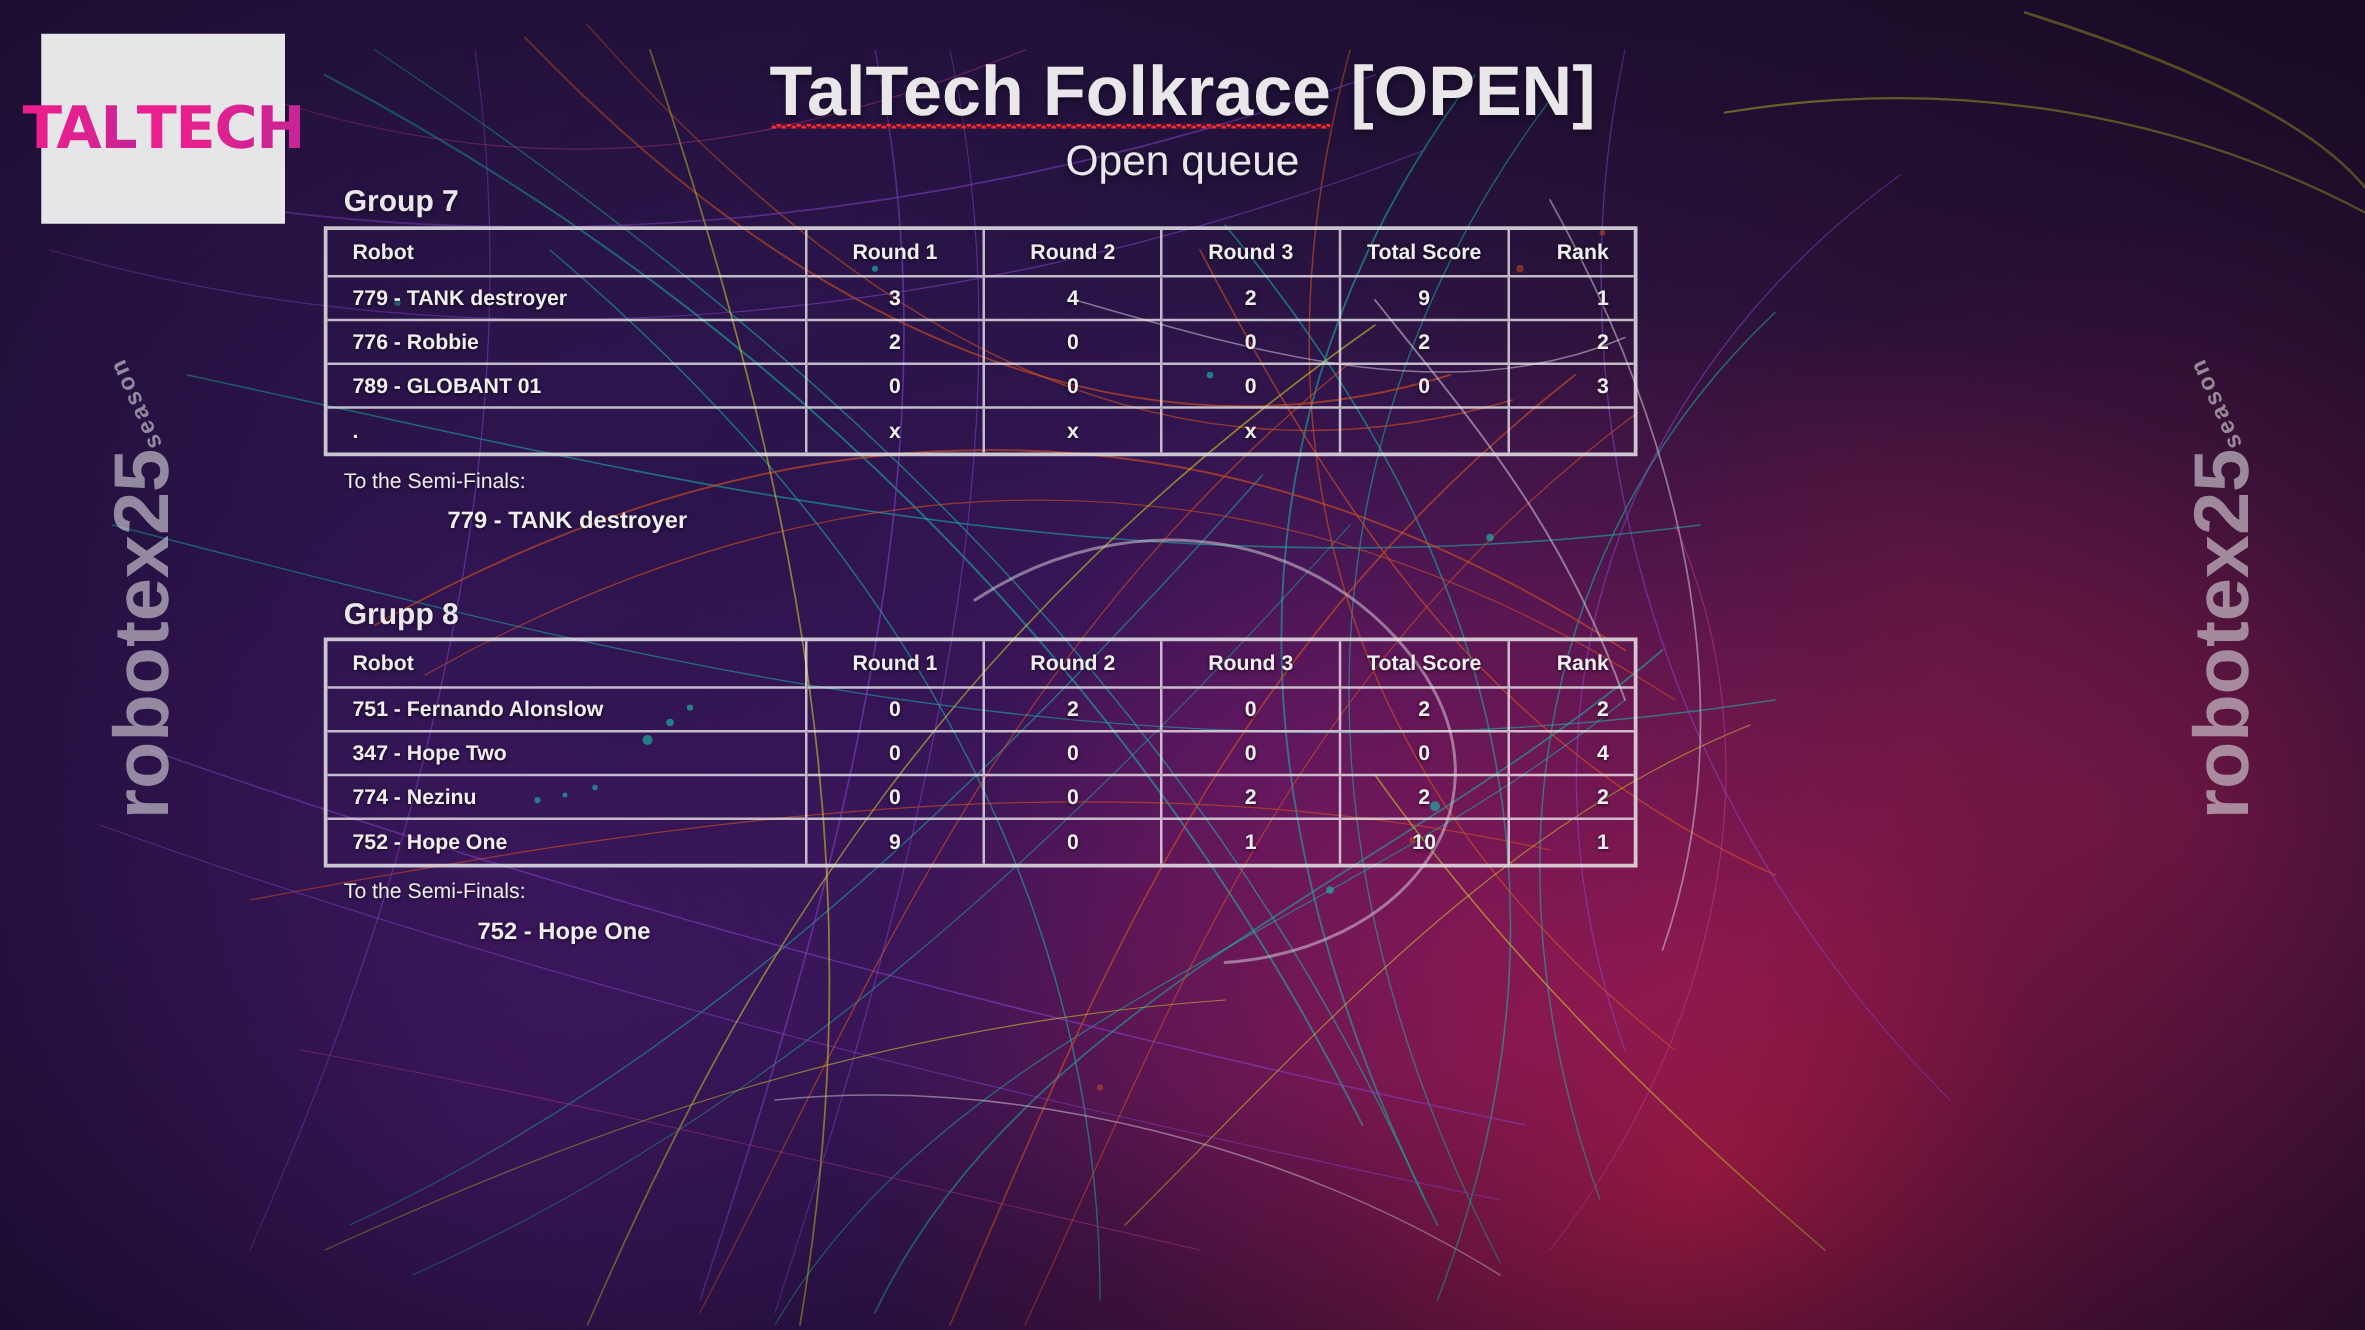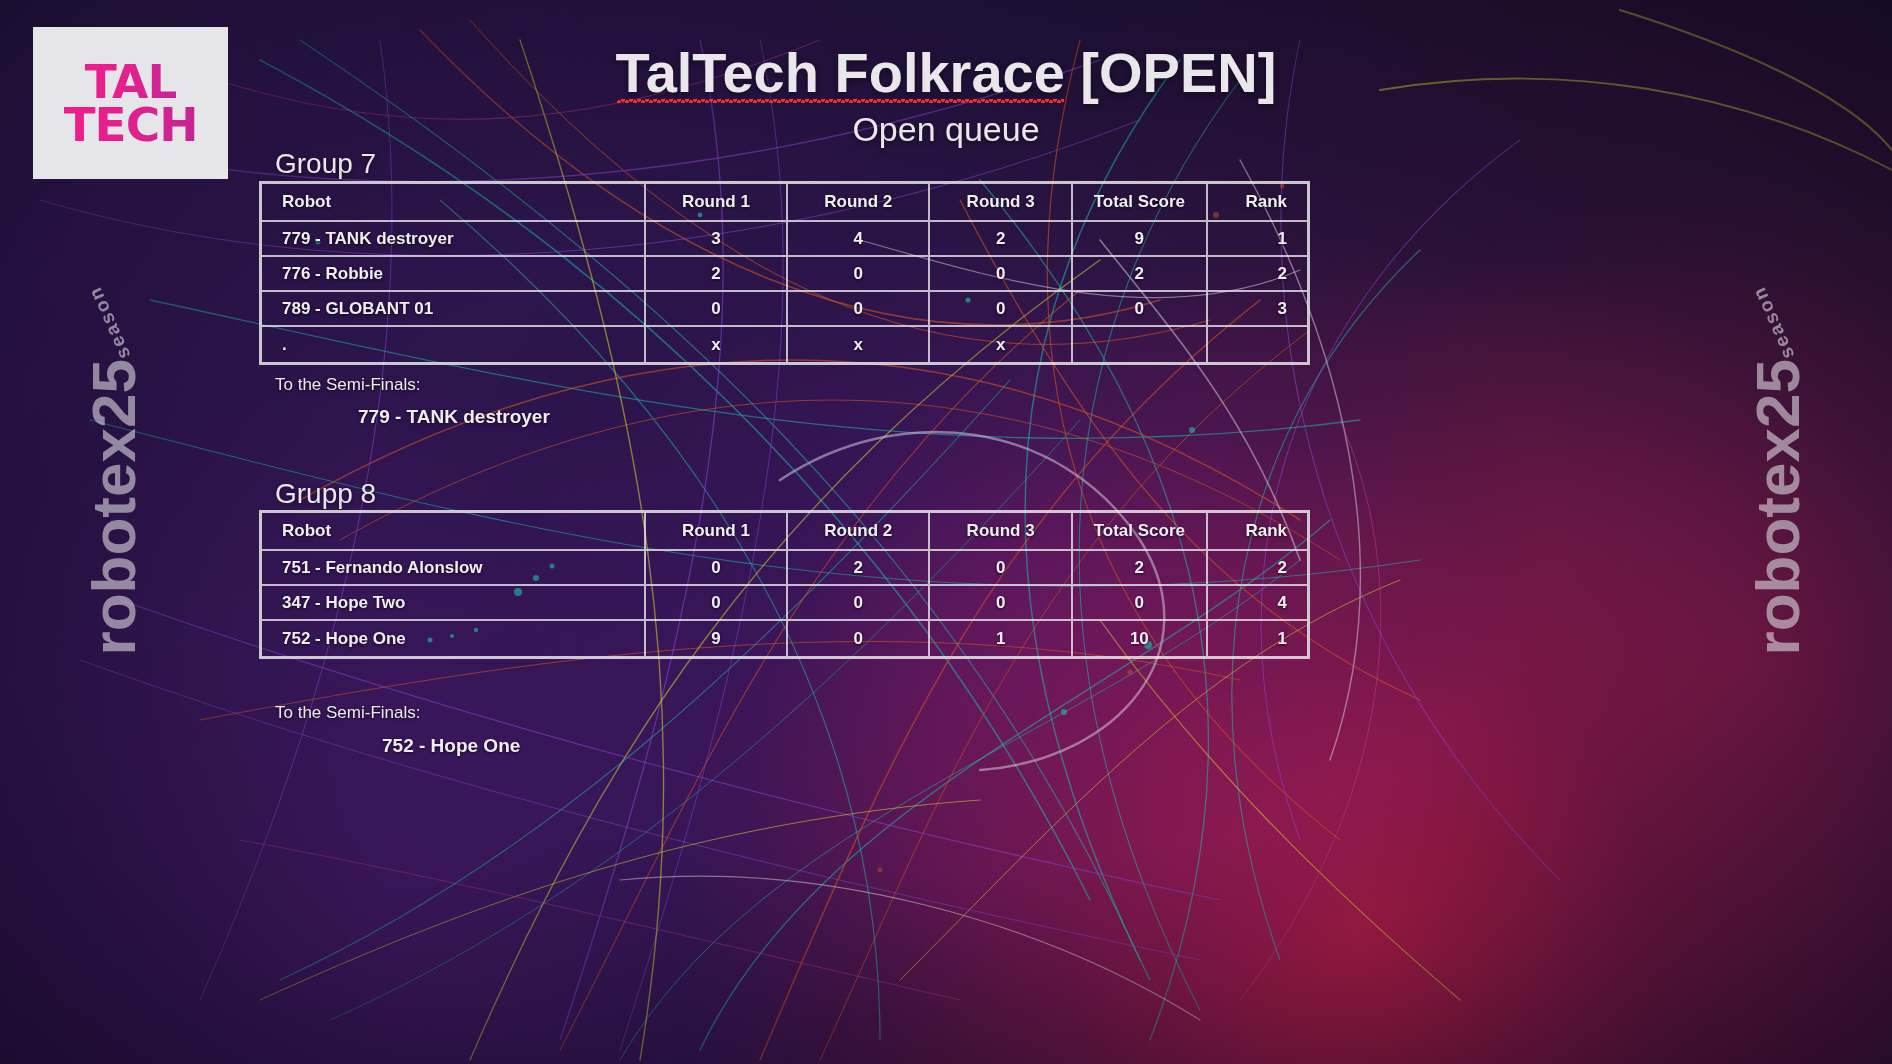--- a/index.html
+++ b/index.html
@@ -24,21 +24,21 @@
   #artwork { position:absolute; inset:0; width:1892px; height:1064px; pointer-events:none; }
   #vignette {
     position:absolute; inset:0;
     background: radial-gradient(ellipse at 50% 50%, rgba(0,0,0,0) 45%, rgba(10,5,22,0.55) 100%);
     pointer-events:none;
   }
   
   #logo-box {
     position:absolute; left:33px; top:27px; width:195px; height:152px;
     background:#e6e6e8;
-    display:flex; flex-direction:column; align-items:center; justify-content:center;
+    display:flex; flex-direction:row; align-items:center; justify-content:center;
   }
   .logo-line {
     font-weight:bold; font-size:47px; line-height:0.92;
     letter-spacing:-1px;
     background: linear-gradient(100deg, #ec1e8c 0%, #e5208e 40%, #c42596 100%);
     -webkit-background-clip:text; background-clip:text;
     color:transparent;
     -webkit-text-fill-color:transparent;
     font-family:"DejaVu Sans", sans-serif;
   }
@@ -73,21 +73,21 @@
       radial-gradient(circle at 2px 3px, #ff2a2a 1.6px, rgba(255,42,42,0) 2px),
       radial-gradient(circle at 6px 1px, #ff2a2a 1.6px, rgba(255,42,42,0) 2px);
     background-size:8px 4px; background-repeat:repeat-x;
   }
   #subtitle {
     position:absolute; left:0; top:110px; width:1892px; text-align:center;
     font-size:34px; font-weight:normal; color:#e9e7ea;
     text-shadow:0 2px 5px rgba(0,0,0,0.45);
   }
   .group-title {
-    position:absolute; font-size:28px; font-weight:normal; color:#e9e7ea;
+    position:absolute; font-size:24px; font-weight:bold; color:#e9e7ea;
     text-shadow:0 1px 4px rgba(0,0,0,0.5);
   }
   #group-title-1 { left:275px; top:148px; }
   #group-title-2 { left:275px; top:478px; }
 
   
   .rtable {
     position:absolute;
     border-collapse:separate;
     border-spacing:0;
@@ -344,20 +344,28 @@
       </tr>
       <tr>
         <td class="col-robot">347 - Hope Two</td>
         <td class="col-round">0</td>
         <td class="col-round">0</td>
         <td class="col-round">0</td>
         <td class="col-total">0</td>
         <td class="col-rank">4</td>
       </tr>
       <tr>
+        <td class="col-robot">774 - Nezinu</td>
+        <td class="col-round">0</td>
+        <td class="col-round">0</td>
+        <td class="col-round">2</td>
+        <td class="col-total">2</td>
+        <td class="col-rank">2</td>
+      </tr>
+      <tr>
         <td class="col-robot">752 - Hope One</td>
         <td class="col-round">9</td>
         <td class="col-round">0</td>
         <td class="col-round">1</td>
         <td class="col-total">10</td>
         <td class="col-rank">1</td>
       </tr>
     </tbody>
   </table>
 

